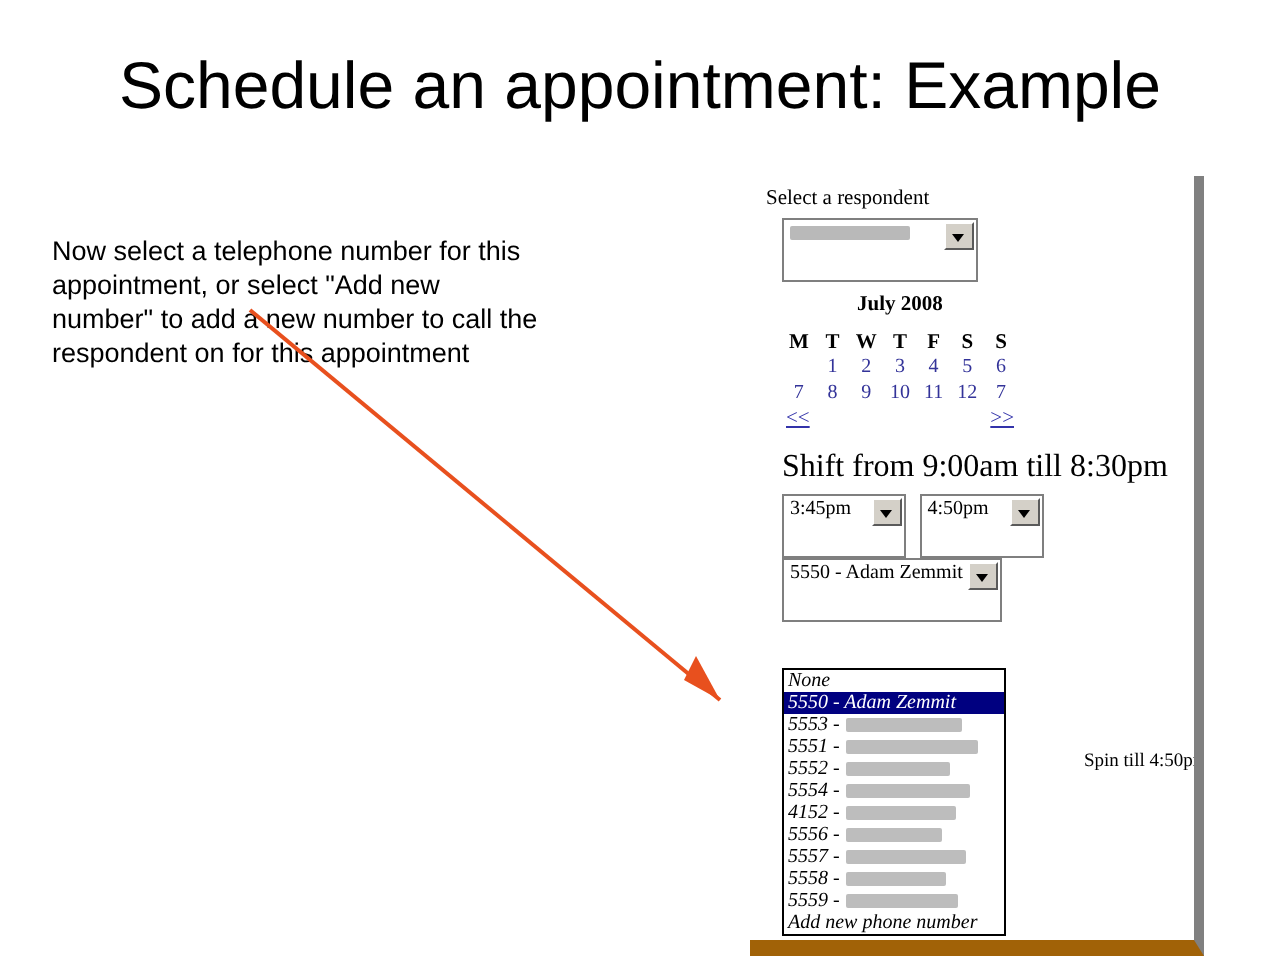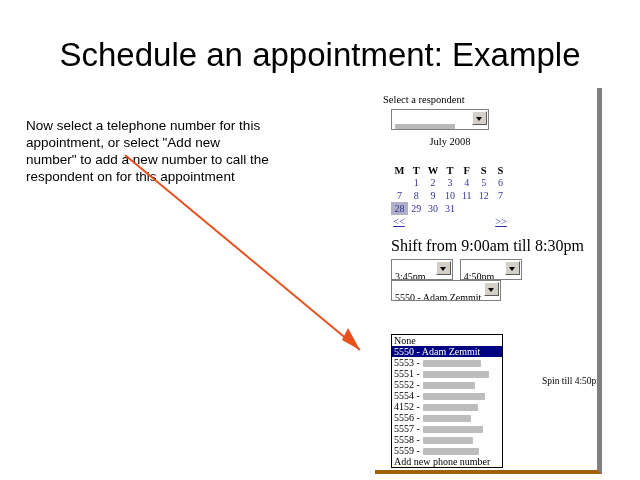--- a/index.html
+++ b/index.html
@@ -12,21 +12,21 @@
     background: #ffffff;
     font-family: "Liberation Sans", sans-serif;
     position: relative;
     overflow: hidden;
   }
 
   
   #slide-title {
     position: absolute;
     left: 0;
-    top: 36px;
+    top: 24px;
     width: 640px;
     text-align: center;
     font-size: 33px;
     color: #000000;
     letter-spacing: 0px;
     white-space: nowrap;
   }
 
   
   #annotation {
@@ -51,47 +51,47 @@
 
   
   #screenshot-panel {
     position: absolute;
     left: 375px;
     top: 88px;
     width: 222px;
     height: 382px;
     background: #ffffff;
     border-right: 5px solid #808080;
-    border-bottom: 4px solid #a16207;
+    border-bottom: 8px solid #a16207;
     overflow: hidden;
     font-family: "Liberation Serif", serif;
     font-size: 11px;
     color: #000000;
   }
   #screenshot-inner {
     padding: 6px 8px 0 8px;
   }
   .sc-label {
     font-size: 10.5px;
     color: #000000;
     margin: 0 0 4px 0;
   }
 
   
   .win-select {
     display: inline-block;
     box-sizing: border-box;
-    height: 21px;
+    height: 32px;
     line-height: 14px;
     border: 1px solid #7f7f7f;
     background: #ffffff;
     font-family: "Liberation Serif", serif;
     font-size: 10px;
     color: #000000;
-    padding: 10px 16px 0 3px;
+    padding: 0 16px 0 3px;
     position: relative;
     vertical-align: middle;
     overflow: hidden;
     white-space: nowrap;
   }
   .win-select .arrowbox {
     position: absolute;
     right: 1px;
     top: 1px;
     width: 13px;
@@ -128,21 +128,22 @@
     margin: 6px 0 0 8px;
     width: 118px;
     font-family: "Liberation Serif", serif;
     font-size: 10.5px;
     color: #333366;
   }
   #calendar .cal-month {
     text-align: center;
     color: #000000;
     font-size: 10.5px;
-    margin-bottom: 18px;
+    margin-bottom: 8px;
+    font-weight: bold;
   }
   #calendar table {
     border-collapse: collapse;
     width: 118px;
   }
   #calendar th {
     font-weight: bold;
     color: #000000;
     font-size: 10.5px;
     text-align: center;
@@ -200,20 +201,21 @@
   #phone-dropdown {
     position: absolute;
     left: 16px;
     top: 246px;
     width: 110px;
     border: 1px solid #000000;
     background: #ffffff;
     font-family: "Liberation Serif", serif;
     font-size: 10px;
     z-index: 5;
+    font-style: italic;
   }
   #phone-dropdown .opt {
     height: 11px;
     line-height: 11px;
     padding: 0 2px;
     white-space: nowrap;
     overflow: hidden;
     position: relative;
     color: #000000;
   }
@@ -288,29 +290,20 @@
           </tr>
           <tr>
             <td>7</td>
             <td>8</td>
             <td>9</td>
             <td>10</td>
             <td>11</td>
             <td>12</td>
             <td>7</td>
           </tr>
-          <tr>
-            <td class="sel">28</td>
-            <td>29</td>
-            <td>30</td>
-            <td>31</td>
-            <td></td>
-            <td></td>
-            <td></td>
-          </tr>
         </tbody>
       </table>
       <div id="cal-nav">
         <span class="prev">&lt;&lt;</span>
         <span class="next">&gt;&gt;</span>
       </div>
     </div>
 
     <div id="shift-line">Shift from  9:00am till 8:30pm</div>
 

